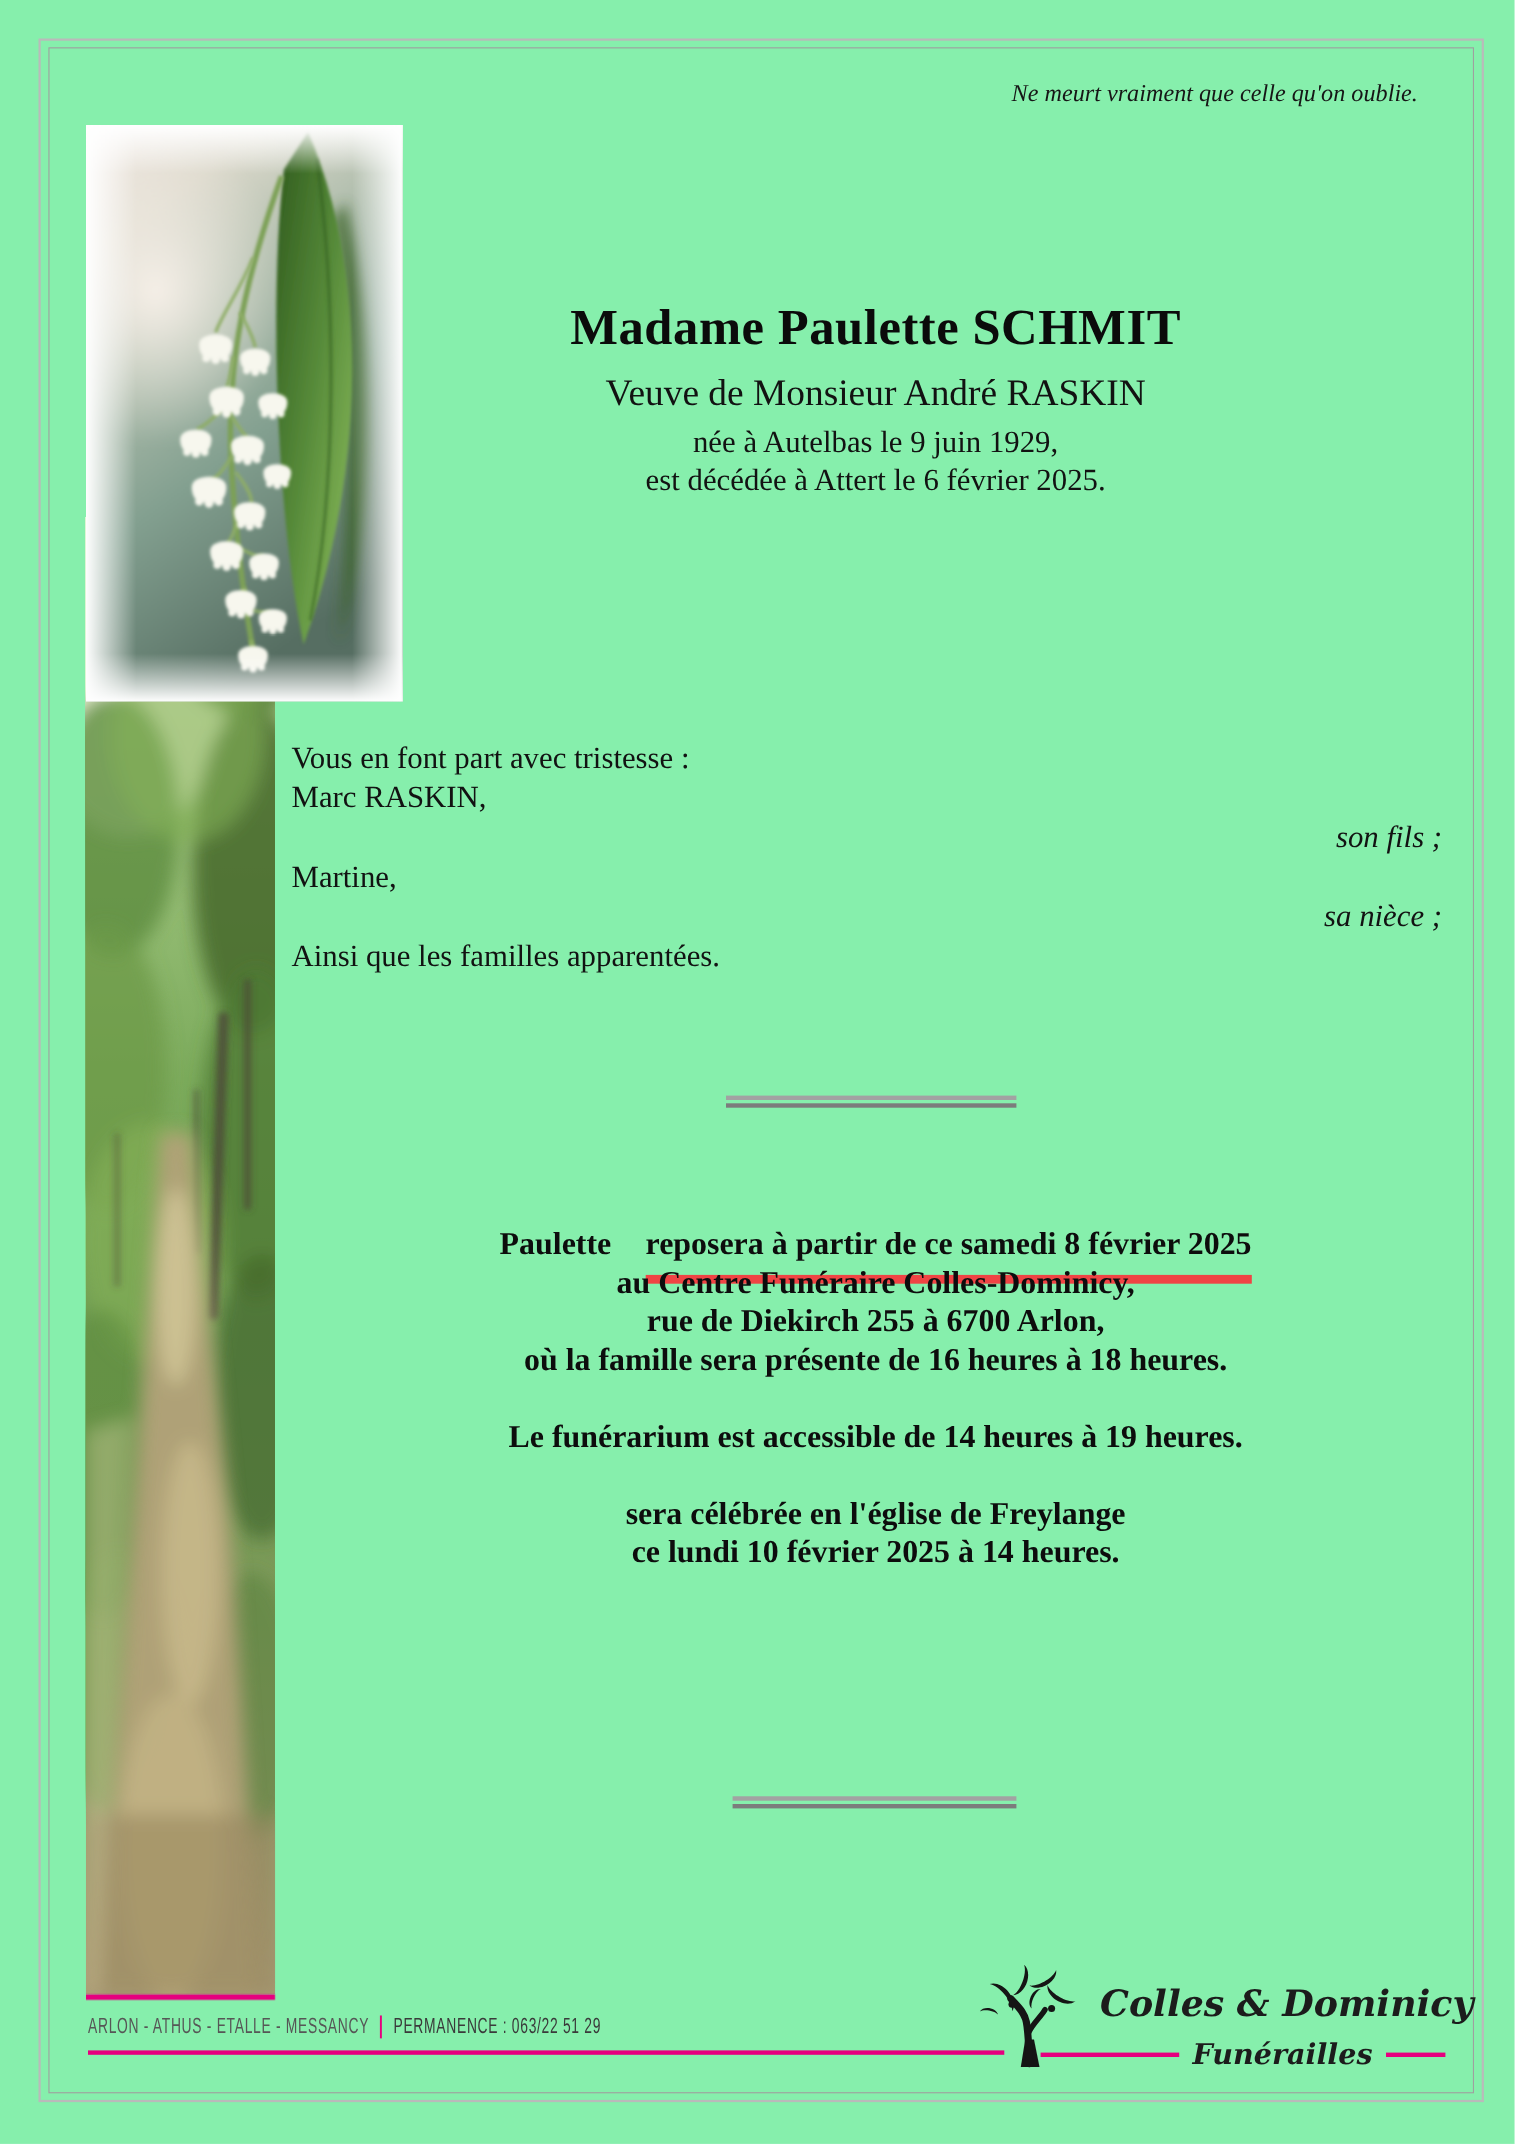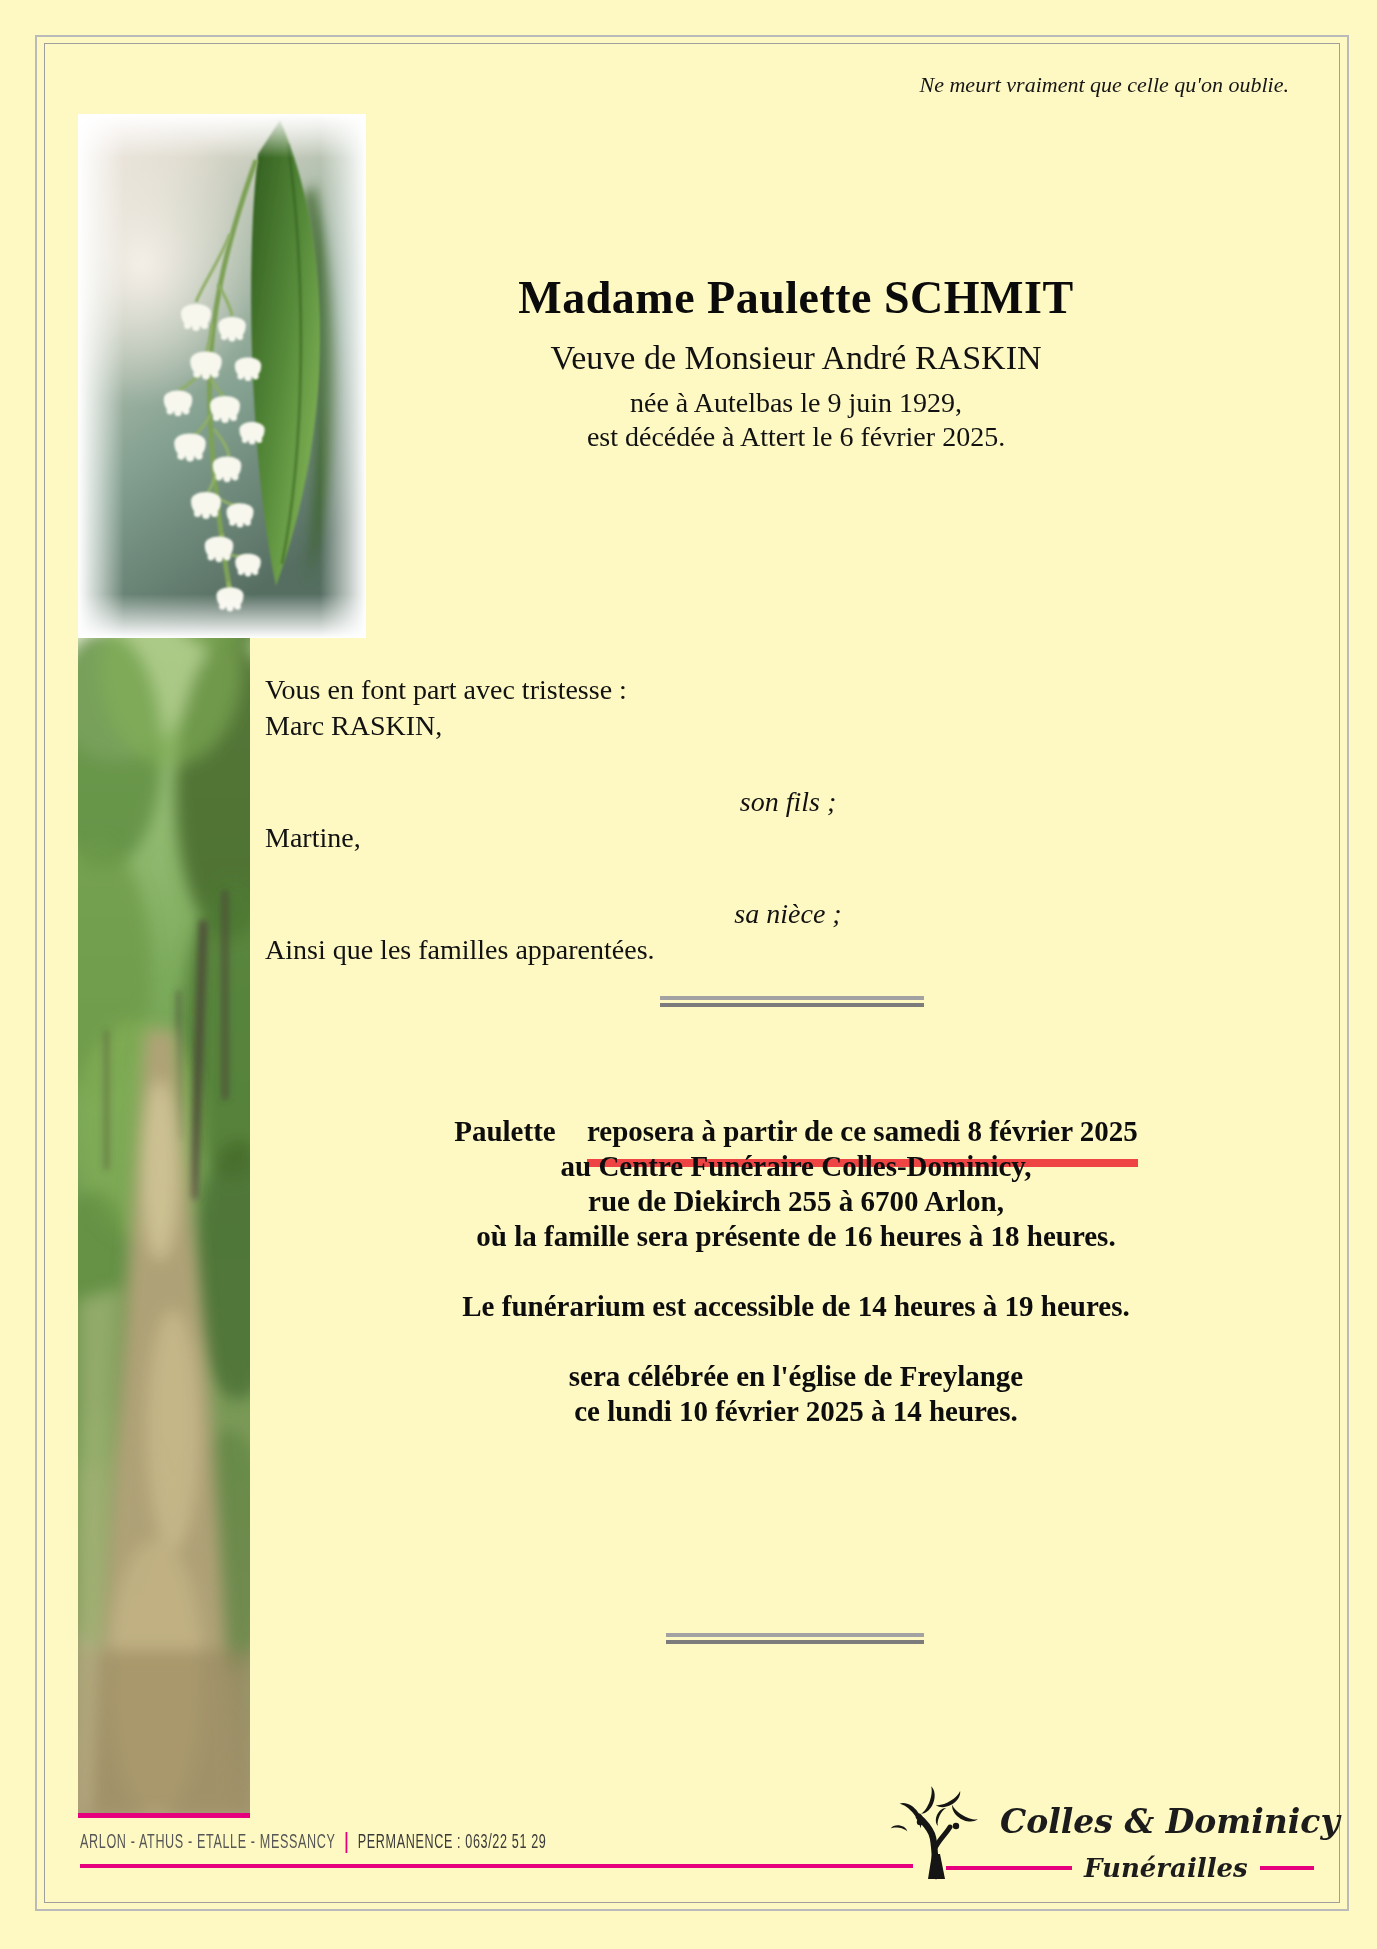--- a/index.html
+++ b/index.html
@@ -1,36 +1,36 @@
 <!DOCTYPE html>
 <html><head>
 <meta charset="utf-8">
 <style>
   html,body{margin:0;padding:0;background:#ffffff;}
-  .page{position:relative;width:1377px;height:1949px;background:#fef9c3;overflow:hidden;
+  .page{position:relative;width:1377px;height:1949px;background:#86efac;overflow:hidden;
         font-family:"Liberation Serif","DejaVu Serif",serif;color:#121212;}
   .frame{position:absolute;pointer-events:none;}
   .frame.outer{left:35px;top:35px;width:1310px;height:1872px;border:2px solid #bababa;}
   .frame.inner{left:44px;top:43px;width:1294px;height:1858px;border:1px solid #9f9f9f;}
 
   .quote{position:absolute;top:70px;right:88px;font-style:italic;font-size:22px;line-height:30px;color:#161616;}
 
   .photo-flower{position:absolute;left:78px;top:114px;width:288px;height:524px;}
   .photo-forest{position:absolute;left:78px;top:470px;width:172px;height:1343px;}
   .path-underline{position:absolute;left:78px;top:1813px;width:172px;height:5px;}
 
   .header{position:absolute;left:270px;right:55px;top:272px;text-align:center;}
   .title{font-size:46px;font-weight:bold;line-height:52px;letter-spacing:.5px;color:#0b0b0b;}
   .subtitle{font-size:34px;line-height:44px;margin-top:12px;}
   .meta{font-size:28px;line-height:34px;}
   .meta.first{margin-top:6px;}
 
   .family{position:absolute;left:265px;right:66px;top:672px;}
   .fam-line{font-size:28px;line-height:36px;}
-  .fam-rel{text-align:center;font-style:italic;margin-top:40px;}
+  .fam-rel{text-align:right;font-style:italic;}
 
   .divider{position:absolute;display:flex;flex-direction:column;gap:3px;}
   .divider.d1{left:660px;top:996px;width:264px;}
   .divider.d2{left:666px;top:1633px;width:258px;}
   .divider .bar{height:4px;background:#a2a2a2;}
   .divider .bar.dark{background:#7c7c7c;}
 
   .announce{position:absolute;left:270px;right:55px;top:1114px;text-align:center;
             font-weight:bold;font-size:29px;line-height:35px;color:#0d0d0d;}
   .a-gap{height:35px;}

